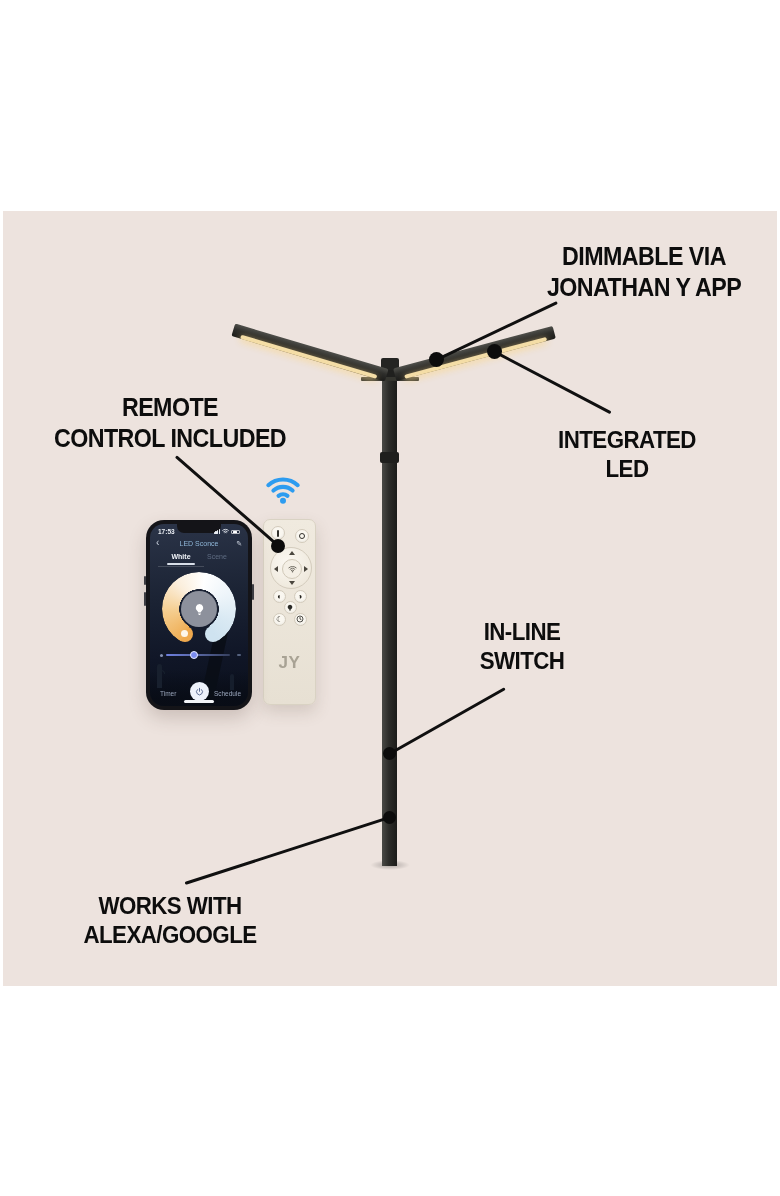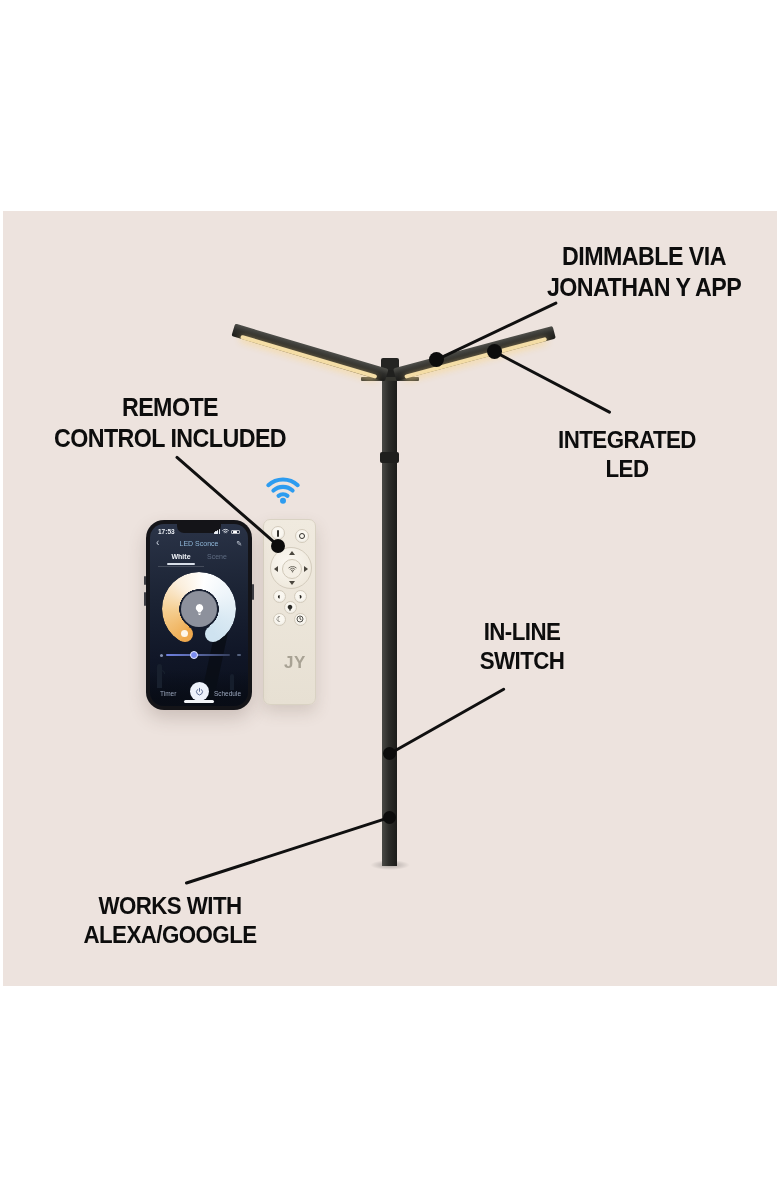--- a/index.html
+++ b/index.html
@@ -128,22 +128,22 @@
   .tri { position:absolute; width:0; height:0; }
   .tri-left  { left:3px; top:17.5px; border-top:3px solid transparent; border-bottom:3px solid transparent; border-right:4px solid #4a463e; }
   .tri-right { right:3px; top:17.5px; border-top:3px solid transparent; border-bottom:3px solid transparent; border-left:4px solid #4a463e; }
   .tri-up    { left:17.5px; top:3px; border-left:3px solid transparent; border-right:3px solid transparent; border-bottom:4px solid #4a463e; }
   .tri-down  { left:17.5px; bottom:3px; border-left:3px solid transparent; border-right:3px solid transparent; border-top:4px solid #4a463e; }
   .rbtn-dim   { left:9px;  top:70px; width:13px; height:13px; font-size:8px; color:#23221e; }
   .rbtn-brt   { left:29.5px; top:70px; width:13px; height:13px; font-size:8px; color:#23221e; }
   .rbtn-bulb  { left:19.5px; top:81px; width:13px; height:13px; }
   .rbtn-moon  { left:9px;  top:92.5px; width:13px; height:13px; font-size:8px; color:#23221e; }
   .rbtn-clock { left:29.5px; top:92.5px; width:13px; height:13px; }
-  .rbrand { position:absolute; left:0; top:133px; width:100%; text-align:left;
-            font-size:17px; font-weight:700; color:#a8a294; letter-spacing:0.5px;padding-left:20px; }
+  .rbrand { position:absolute; left:0; top:133px; width:100%; text-align:center;
+            font-size:17px; font-weight:700; color:#a8a294; letter-spacing:0.5px; }
 </style>
 </head>
 <body>
 
 <div class="stage">
   <div class="panel"></div>
 
   <div class="base-shadow"></div>
   <div class="pole"></div>
   <div class="pole-collar"></div>

